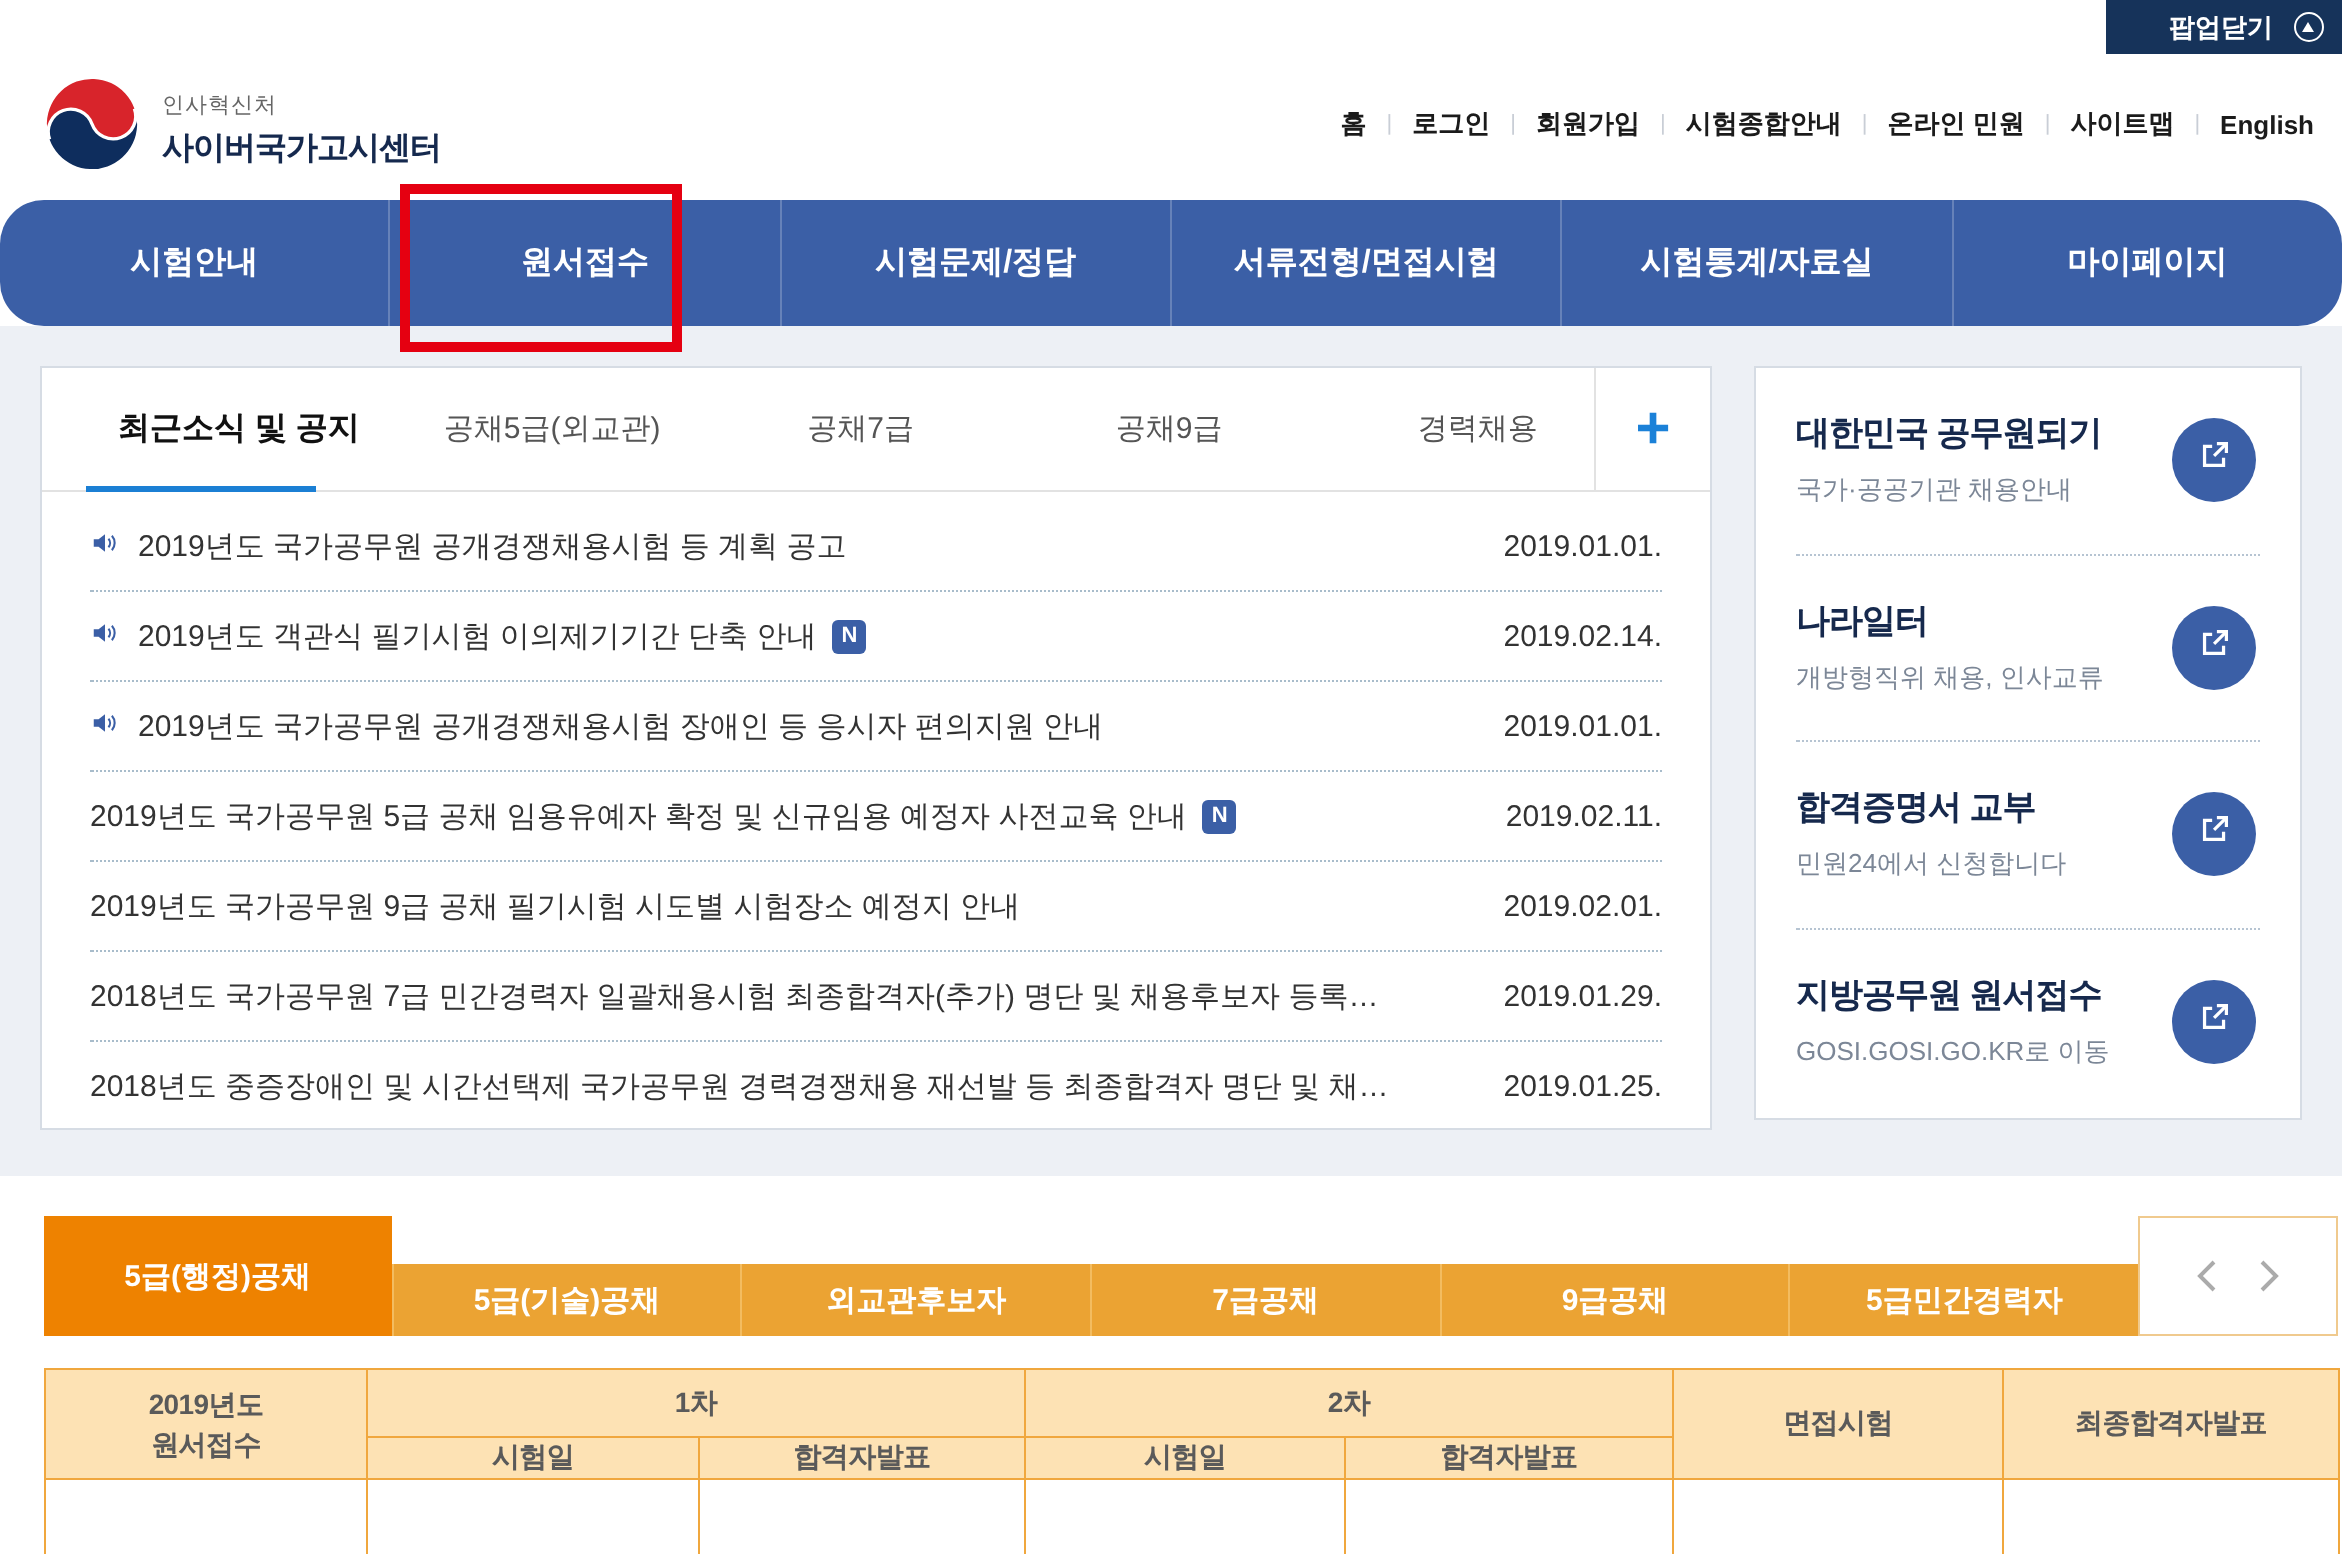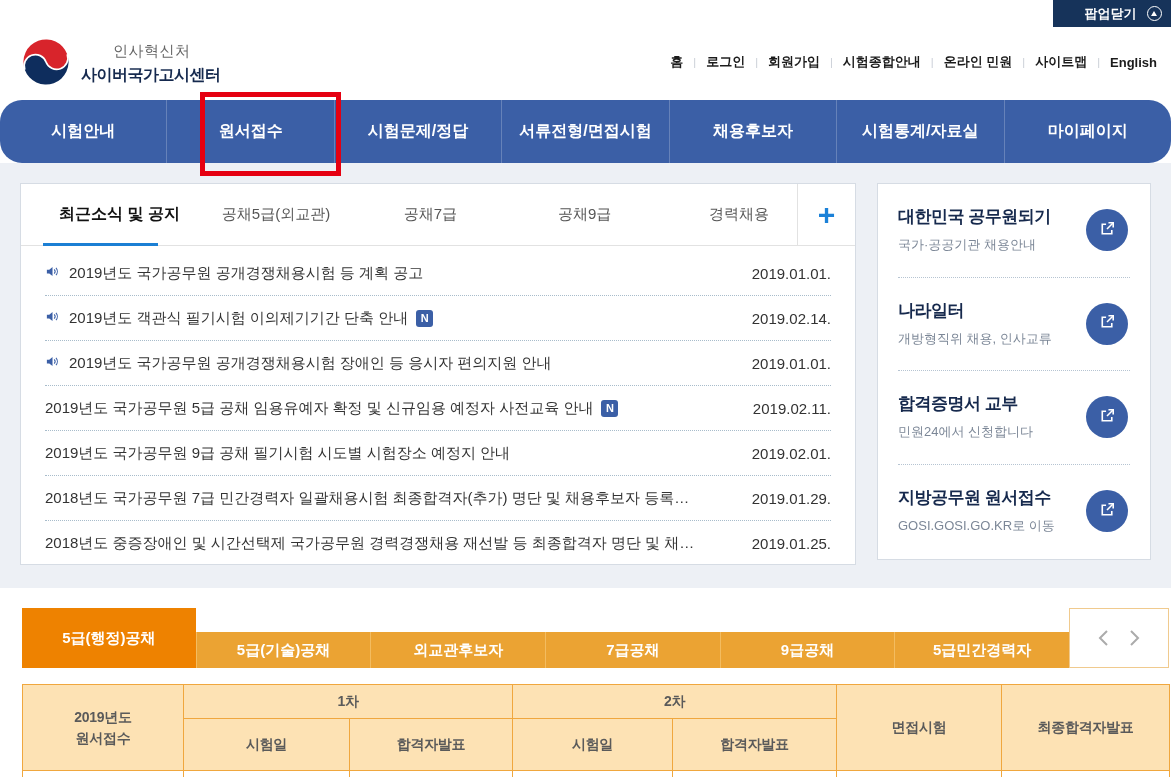--- a/index.html
+++ b/index.html
@@ -14,21 +14,21 @@
     background:#16335a; color:#fff; display:flex; align-items:center; justify-content:center;
     gap:10px; font-size:13px; font-weight:700; cursor:pointer; z-index:20; }
   .popup-circle { width:15px; height:15px; border:1px solid #fff; border-radius:50%;
     display:flex; align-items:center; justify-content:center; }
   .popup-tri { width:0; height:0; border-left:3.5px solid transparent;
     border-right:3.5px solid transparent; border-bottom:5px solid #fff; }
 
   
   .header { position:absolute; top:27px; left:0; width:100%; height:73px; background:#fff; }
   .logo { position:absolute; left:22px; top:11px; display:flex; align-items:center; gap:11px; cursor:pointer; }
-  .logo-agency { font-size:15px; color:#666; letter-spacing:.5px; margin-bottom:4px;margin-left:32px; }
+  .logo-agency { font-size:11px; color:#666; letter-spacing:.5px; margin-bottom:4px; }
   .logo-site { font-size:16px; font-weight:700; color:#15294e; letter-spacing:-.5px; }
   .utility { position:absolute; right:14px; top:26px; display:flex; align-items:center;
     font-size:13px; color:#1b1b1b; }
   .u-item { font-weight:600; cursor:pointer; white-space:nowrap; display:flex; align-items:center; }
   .u-item + .u-item::before { content:"|"; color:#c9ced6; margin:0 10px; font-weight:400; font-size:11px; }
   .u-item.bold span { font-weight:800; }
 
   
   .navbar { position:absolute; top:100px; left:0; width:100%; height:63px;
     background:#3b5fa6; display:flex; z-index:5;border-radius:22px; }
@@ -88,21 +88,21 @@
     display:flex; align-items:center; justify-content:center; gap:20px; flex-shrink:0; }
   .arr { cursor:pointer; display:flex; }
 
   
   .sched-table { position:absolute; left:22px; top:684px; width:1147px;
     border-collapse:collapse; table-layout:fixed; }
   .sched-table th, .sched-table td { border:1px solid #f0a73e; }
   .sched-table thead th { background:#fde2b4; color:#5a5a5a; font-size:14px;
     font-weight:700; text-align:center; letter-spacing:-.3px; }
   .hrow1 th { height:34px; }
-  .hrow2 th { height:52px; }
+  .hrow2 th { height:21px; }
   .sched-table tbody td { background:#fff; height:95px; }
   .corner div { line-height:1.45; }
 </style>
 </head>
 <body>
 
 <div class="popup-btn">
   <span>팝업닫기</span>
   <span class="popup-circle">
       <span class="popup-tri"></span>
@@ -160,21 +160,20 @@
 <div class="navbar">
 
     <div class="nav-item">시험안내</div>
 
     <div class="nav-item">원서접수</div>
 
     <div class="nav-item">시험문제/정답</div>
 
     <div class="nav-item">서류전형/면접시험</div>
 
-    <div class="nav-item">채용후보자</div>
 
     <div class="nav-item">시험통계/자료실</div>
 
     <div class="nav-item">마이페이지</div>
   </div>
 
 <div class="red-box"></div>
 
 <div class="content-bg"></div>
 

